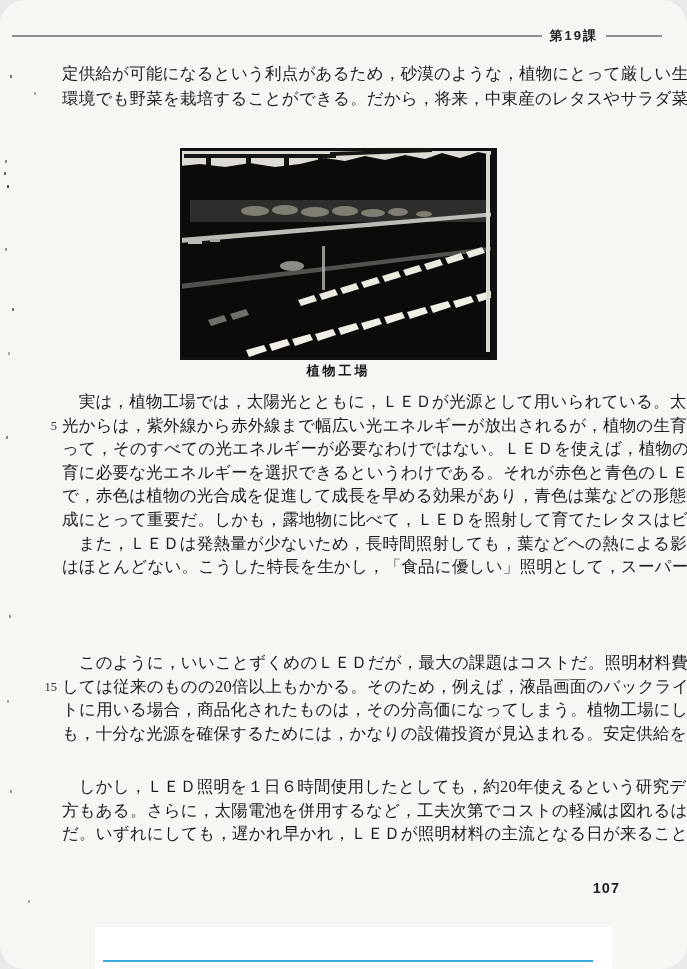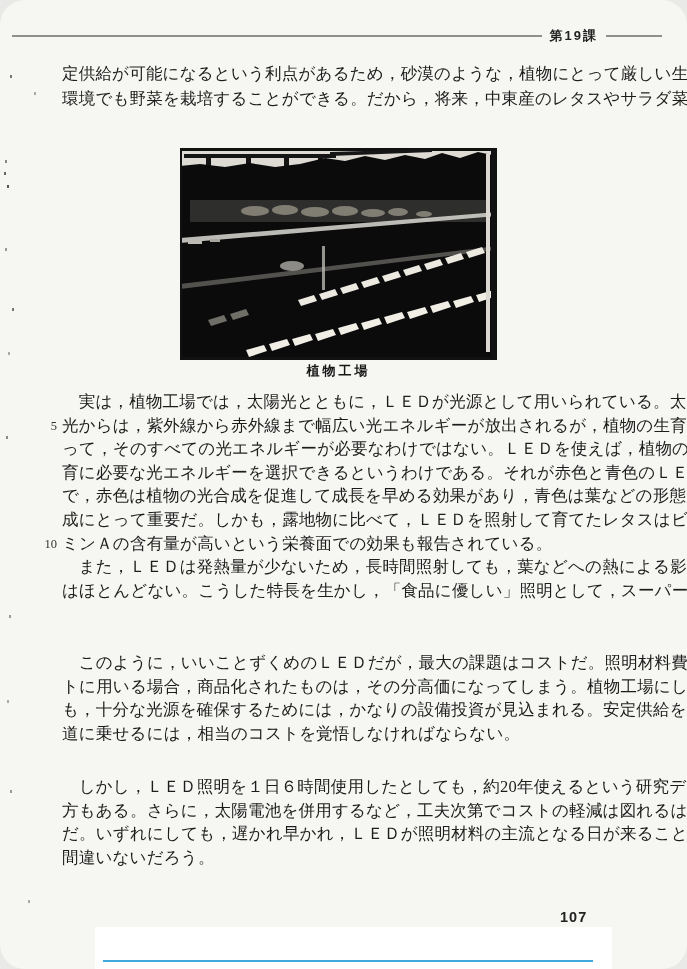--- a/index.html
+++ b/index.html
@@ -22,21 +22,21 @@
   .p1{top:63px;}
   .p2{top:391px;}
   .p3{top:652px;}
   .p4{top:776px;}
   
   .photo{position:absolute;left:180px;top:148px;width:317px;height:212px;margin:0;}
   .caption{position:absolute;left:180px;top:362px;width:317px;text-align:center;
            font-family:"Liberation Sans","DejaVu Sans",sans-serif;font-weight:bold;
            font-size:13px;letter-spacing:3px;color:#161616;}
   
-  .pagenum{position:absolute;left:560px;top:909px;width:60px;
+  .pagenum{position:absolute;left:560px;top:880px;width:60px;text-align:right;
            font-family:"Liberation Sans","DejaVu Sans",sans-serif;font-weight:bold;
            font-size:14.5px;letter-spacing:1px;color:#222;}
   
   .specks{position:absolute;left:0;top:0;width:2px;height:3px;background:transparent;
           box-shadow:10px 75px 0 #777, 34px 92px 0 #aaa, 5px 160px 0 #888, 4px 172px 0 #666,
                      7px 185px 0 #555, 5px 248px 0 #999, 12px 308px 0 #777, 8px 352px 0 #aaa,
                      6px 436px 0 #888, 9px 615px 0 #999, 7px 700px 0 #aaa, 10px 790px 0 #999,
                      28px 900px 0 #aaa;}
   
   .overlay{position:absolute;left:95px;top:927px;width:517px;height:42px;background:#ffffff;}
@@ -122,35 +122,33 @@
   </figure>
   <div class="caption">植物工場</div>
 
   <div class="para p2">
       <div class="tline"><span class="lnum"></span><span class="ltext">　実は，植物工場では，太陽光とともに，ＬＥＤが光源として用いられている。太陽</span></div>
       <div class="tline"><span class="lnum">5</span><span class="ltext">光からは，紫外線から赤外線まで幅広い光エネルギーが放出されるが，植物の生育にと</span></div>
       <div class="tline"><span class="lnum"></span><span class="ltext">って，そのすべての光エネルギーが必要なわけではない。ＬＥＤを使えば，植物の生</span></div>
       <div class="tline"><span class="lnum"></span><span class="ltext">育に必要な光エネルギーを選択できるというわけである。それが赤色と青色のＬＥＤ</span></div>
       <div class="tline"><span class="lnum"></span><span class="ltext">で，赤色は植物の光合成を促進して成長を早める効果があり，青色は葉などの形態形</span></div>
       <div class="tline"><span class="lnum"></span><span class="ltext">成にとって重要だ。しかも，露地物に比べて，ＬＥＤを照射して育てたレタスはビタ</span></div>
-      <div class="tline"><span class="lnum">10</span><span class="ltext">ミンＡの含有量が高いという栄養面での効果も報告されている。</span></div>
       <div class="tline"><span class="lnum"></span><span class="ltext">　また，ＬＥＤは発熱量が少ないため，長時間照射しても，葉などへの熱による影響</span></div>
       <div class="tline"><span class="lnum"></span><span class="ltext">はほとんどない。こうした特長を生かし，「食品に優しい」照明として，スーパーな</span></div>
     </div>
   <div class="para p3">
       <div class="tline"><span class="lnum"></span><span class="ltext">　このように，いいことずくめのＬＥＤだが，最大の課題はコストだ。照明材料費と</span></div>
+      <div class="tline"><span class="lnum">15</span><span class="ltext">しては従来のものの20倍以上もかかる。そのため，例えば，液晶画面のバックライ</span></div>
       <div class="tline"><span class="lnum"></span><span class="ltext">トに用いる場合，商品化されたものは，その分高価になってしまう。植物工場にして</span></div>
       <div class="tline"><span class="lnum"></span><span class="ltext">も，十分な光源を確保するためには，かなりの設備投資が見込まれる。安定供給を軌</span></div>
-      <div class="tline"><span class="lnum"></span><span class="ltext">道に乗せるには，相当のコストを覚悟しなければならない。</span></div>
     </div>
   <div class="para p4">
       <div class="tline"><span class="lnum"></span><span class="ltext">　しかし，ＬＥＤ照明を１日６時間使用したとしても，約20年使えるという研究デー</span></div>
       <div class="tline"><span class="lnum"></span><span class="ltext">方もある。さらに，太陽電池を併用するなど，工夫次第でコストの軽減は図れるはず</span></div>
       <div class="tline"><span class="lnum"></span><span class="ltext">だ。いずれにしても，遅かれ早かれ，ＬＥＤが照明材料の主流となる日が来ることは</span></div>
-      <div class="tline"><span class="lnum"></span><span class="ltext">間違いないだろう。</span></div>
     </div>
 
   <div class="pagenum">107</div>
 
   <div class="specks"></div>
 
   <div class="overlay">
     <div class="blue-line" style="background: rgb(63, 169, 220);"></div>
   </div>
 

